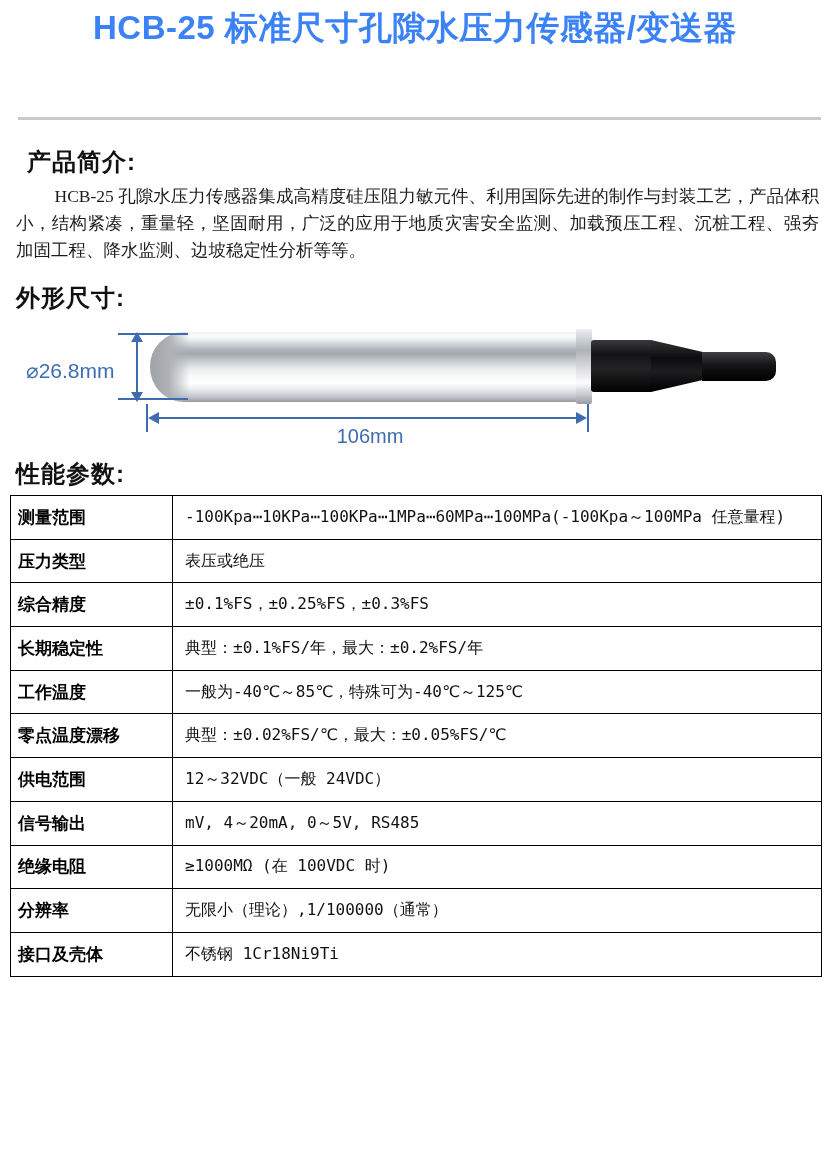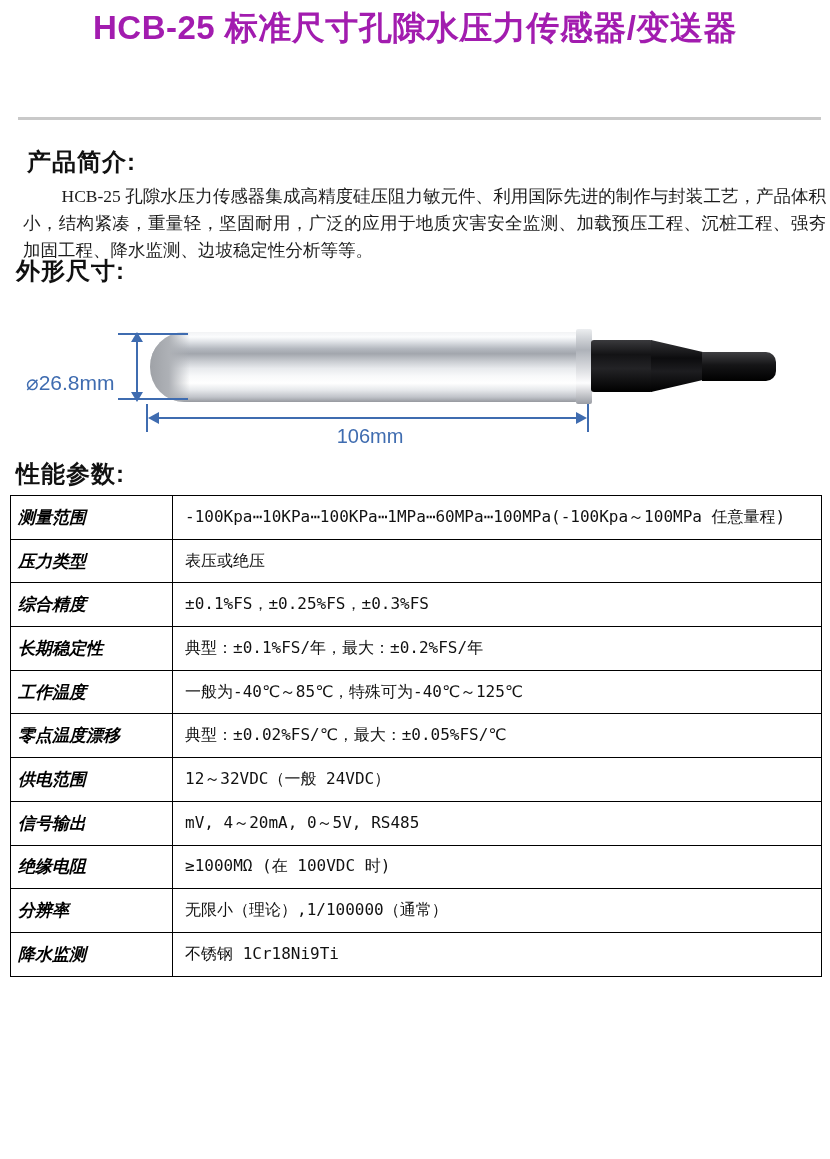--- a/index.html
+++ b/index.html
@@ -3,35 +3,35 @@
 <meta charset="utf-8">
 <style>
   html,body{margin:0;padding:0;}
   body{
     width:830px;height:1159px;position:relative;overflow:hidden;
     background:#ffffff;color:#1a1a1a;
     font-family:"Liberation Sans",sans-serif;
   }
   .title{
     position:absolute;top:6px;left:0;width:830px;text-align:center;
-    font-size:33px;font-weight:bold;color:#a21caf;letter-spacing:0.5px;
+    font-size:33px;font-weight:bold;color:#3b82f6;letter-spacing:0.5px;
     font-family:"Liberation Sans",sans-serif;
   }
   .divider{position:absolute;top:117px;left:18px;width:803px;height:3px;background:#c9c9c9;}
   .sec-heading{
     position:absolute;left:16px;font-size:24px;font-weight:bold;color:#111;
     font-family:"Liberation Sans",sans-serif;letter-spacing:1px;
   }
   #h-intro{top:146px;margin-left:11px;}
-  #h-dims{top:255px;}
+  #h-dims{top:282px;}
   #h-specs{top:458px;}
   .intro-body{
     position:absolute;left:16px;top:183px;width:803px;
     font-size:17.5px;line-height:27px;text-align:justify;text-indent:2.2em;
-    color:#1c1c1c;font-family:"Liberation Serif",serif;margin-left:7px;
+    color:#1c1c1c;font-family:"Liberation Serif",serif;
   }
   
   .figure{position:absolute;inset:0;}
   .cyl{
     position:absolute;left:150px;top:332px;width:428px;height:70px;
     border-radius:34px 3px 3px 34px / 35px 3px 3px 35px;overflow:hidden;
     background:linear-gradient(180deg,
       #f2f3f5 0%,#fbfcfd 7%,#dfe2e6 14%,#b4b8bf 24%,#a2a6ad 31%,
       #c9ccd1 42%,#e8eaed 52%,#f8f9fa 63%,#ffffff 73%,#e6e8eb 83%,
       #c0c3c9 93%,#96999f 100%);
@@ -65,34 +65,34 @@
   .v-line{left:136px;top:338px;width:2px;height:58px;}
   .tick-left{left:146px;top:404px;width:2px;height:28px;}
   .tick-right{left:587px;top:404px;width:2px;height:28px;}
   .h-line{left:154px;top:417px;width:428px;height:2px;}
   .tri{position:absolute;width:0;height:0;background:none;}
   .arr-up{left:131px;top:332px;border-left:6px solid transparent;border-right:6px solid transparent;border-bottom:10px solid #3f6cb0;}
   .arr-down{left:131px;top:392px;border-left:6px solid transparent;border-right:6px solid transparent;border-top:10px solid #3f6cb0;}
   .arr-left{left:148px;top:412px;border-top:6px solid transparent;border-bottom:6px solid transparent;border-right:11px solid #3f6cb0;}
   .arr-right{left:576px;top:412px;border-top:6px solid transparent;border-bottom:6px solid transparent;border-left:11px solid #3f6cb0;}
   .dim-label{position:absolute;color:#3f6cb0;font-family:"Liberation Sans",sans-serif;}
-  .dia-label{left:26px;top:371px;font-size:21px;}
+  .dia-label{left:26px;top:359px;font-size:21px;}
   .len-label{left:298px;top:425px;width:144px;text-align:center;font-size:20px;}
   
   .spec-table{
     position:absolute;left:10px;top:495px;width:812px;
     border-collapse:collapse;table-layout:fixed;
   }
   .spec-table td{
     border:1.6px solid #000;vertical-align:middle;
   }
   .spec-table tr{height:43.7px;}
   td.label{
     width:150px;font-weight:bold;font-size:17px;color:#000;
-    padding:0 4px 0 7px;font-family:"Liberation Sans",sans-serif;font-style:italic;
+    padding:0 4px 0 7px;font-family:"Liberation Sans",sans-serif;
   }
   td.value{
     font-size:16px;color:#111;padding:0 23px 0 12px;
     font-family:"DejaVu Sans Mono","DejaVu Sans",monospace;
   }
 </style>
 </head>
 <body>
 
 <div class="title">HCB-25 标准尺寸孔隙水压力传感器/变送器</div>
@@ -165,17 +165,17 @@
     </tr>
     <tr>
       <td class="label">绝缘电阻</td>
       <td class="value">≥1000MΩ (在 100VDC 时)</td>
     </tr>
     <tr>
       <td class="label">分辨率</td>
       <td class="value">无限小（理论）,1/100000（通常）</td>
     </tr>
     <tr>
-      <td class="label">降水监测</td>
+      <td class="label">接口及壳体</td>
       <td class="value">不锈钢 1Cr18Ni9Ti</td>
     </tr>
   </tbody>
 </table>
 
 </body></html>

